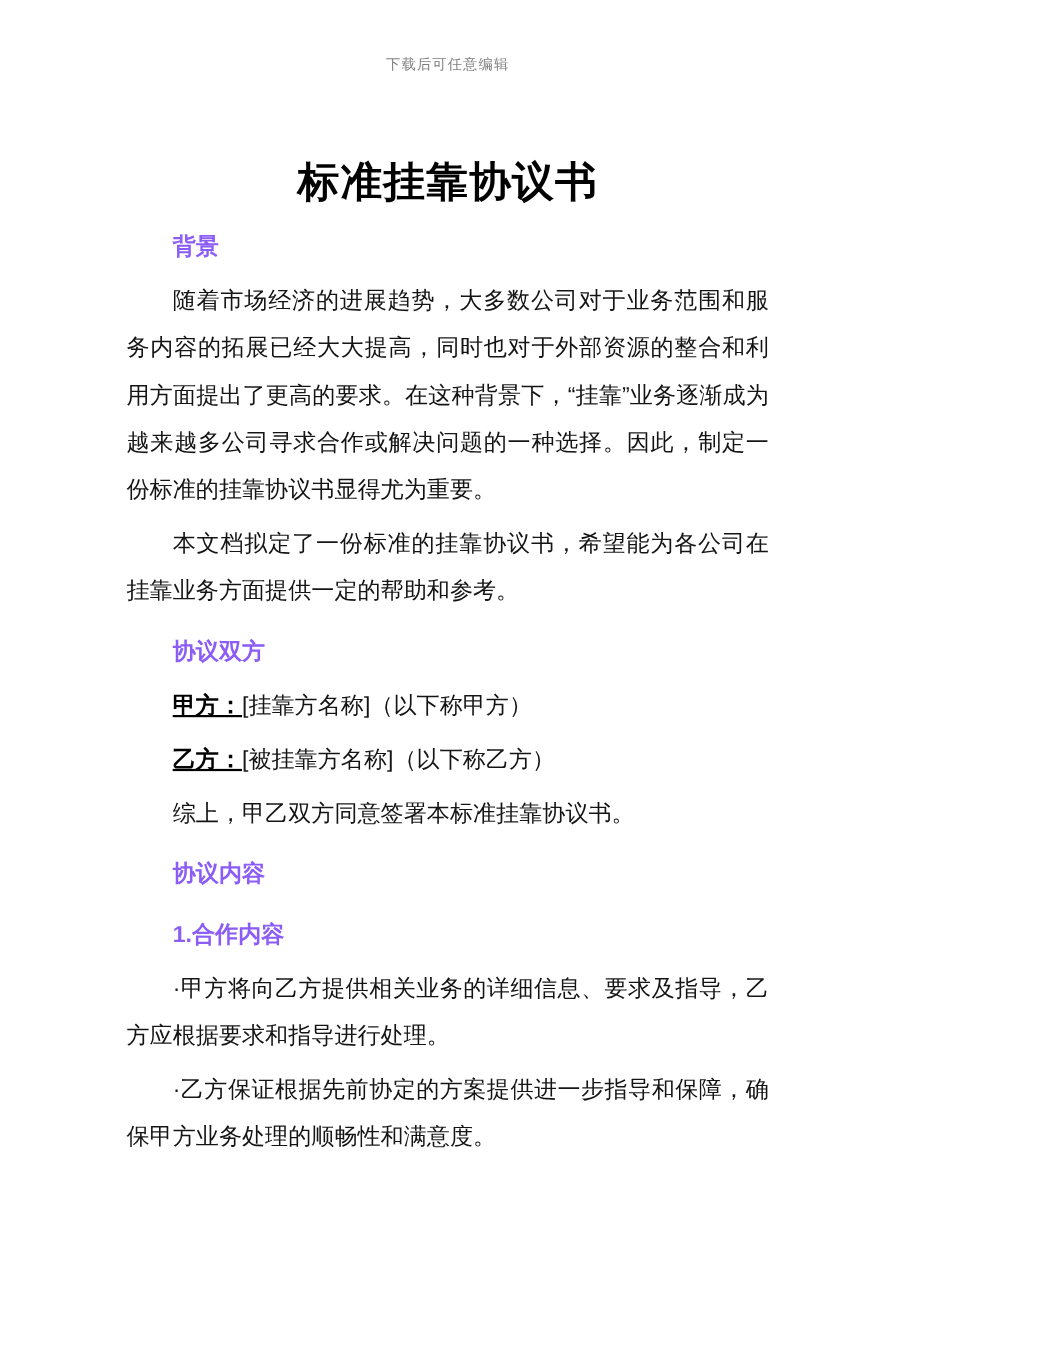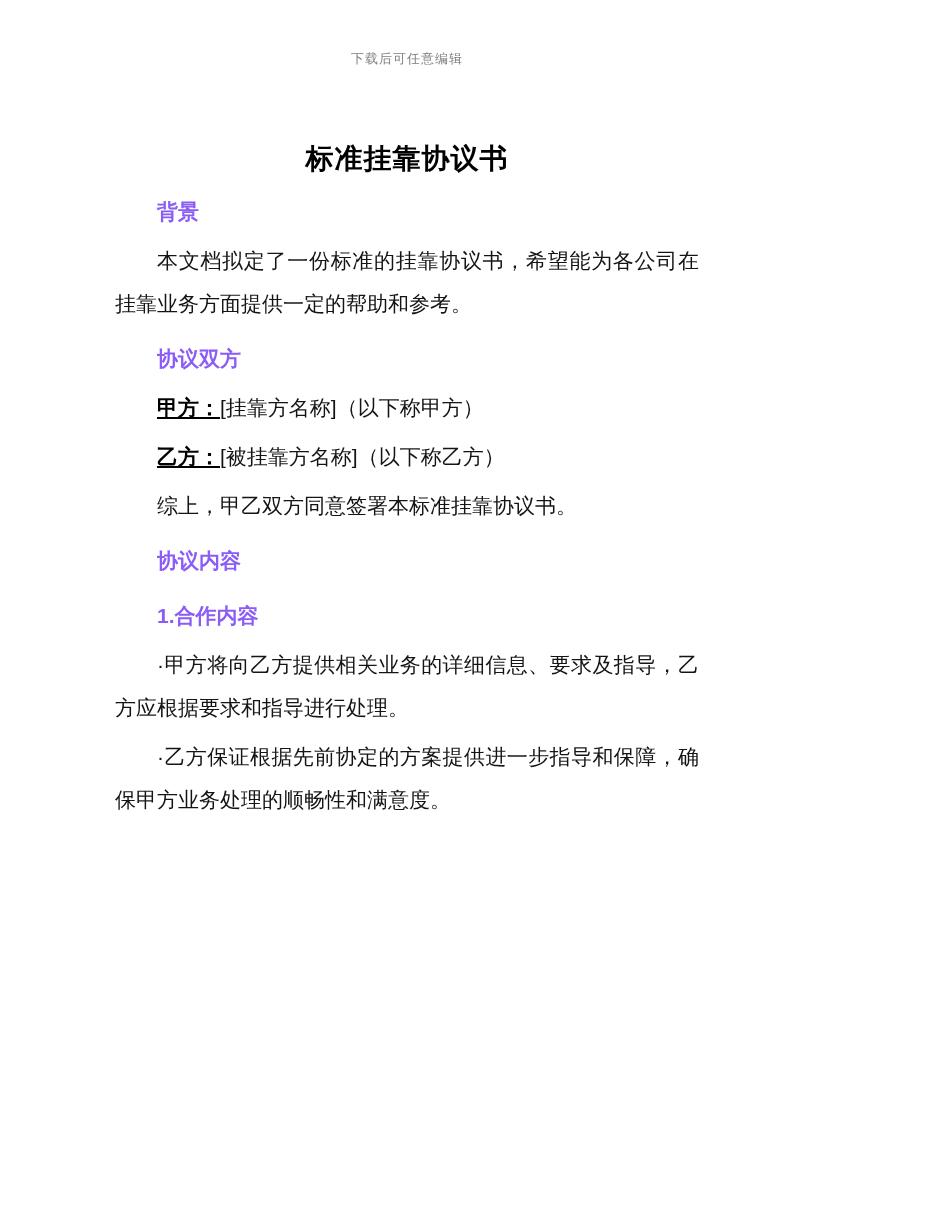--- a/index.html
+++ b/index.html
@@ -21,21 +21,21 @@
   }
   .download-note {
     padding-top: 50px;
     text-align: center;
     font-size: 13px;
     color: #7f7f7f;
     letter-spacing: 1px;
   }
   .doc-title {
     text-align: center;
-    font-size: 28px;
+    font-size: 38px;
     font-weight: bold;
     color: #000;
     margin: 72px 0 8px 0;
     letter-spacing: 1px;
   }
   .content {
     padding: 0 115px 60px 115px;
     font-size: 21px;
     line-height: 43px;
     text-align: justify;
@@ -63,20 +63,21 @@
 <div class="page">
 
   <div class="download-note">下载后可任意编辑</div>
 
   <h1 class="doc-title">标准挂靠协议书</h1>
 
   <div class="content">
 
     <h2 class="heading">背景</h2>
 
+    <p class="para">随着市场经济的进展趋势，大多数公司对于业务范围和服务内容的拓展已经大大提高，同时也对于外部资源的整合和利用方面提出了更高的要求。在这种背景下，“挂靠”业务逐渐成为越来越多公司寻求合作或解决问题的一种选择。因此，制定一份标准的挂靠协议书显得尤为重要。</p>
 
     <p class="para">本文档拟定了一份标准的挂靠协议书，希望能为各公司在挂靠业务方面提供一定的帮助和参考。</p>
 
     <h2 class="heading">协议双方</h2>
 
     <p class="para"><span class="lead">甲方：</span><span>[挂靠方名称]（以下称甲方）</span></p>
 
     <p class="para"><span class="lead">乙方：</span><span>[被挂靠方名称]（以下称乙方）</span></p>
 
     <p class="para">综上，甲乙双方同意签署本标准挂靠协议书。</p>

